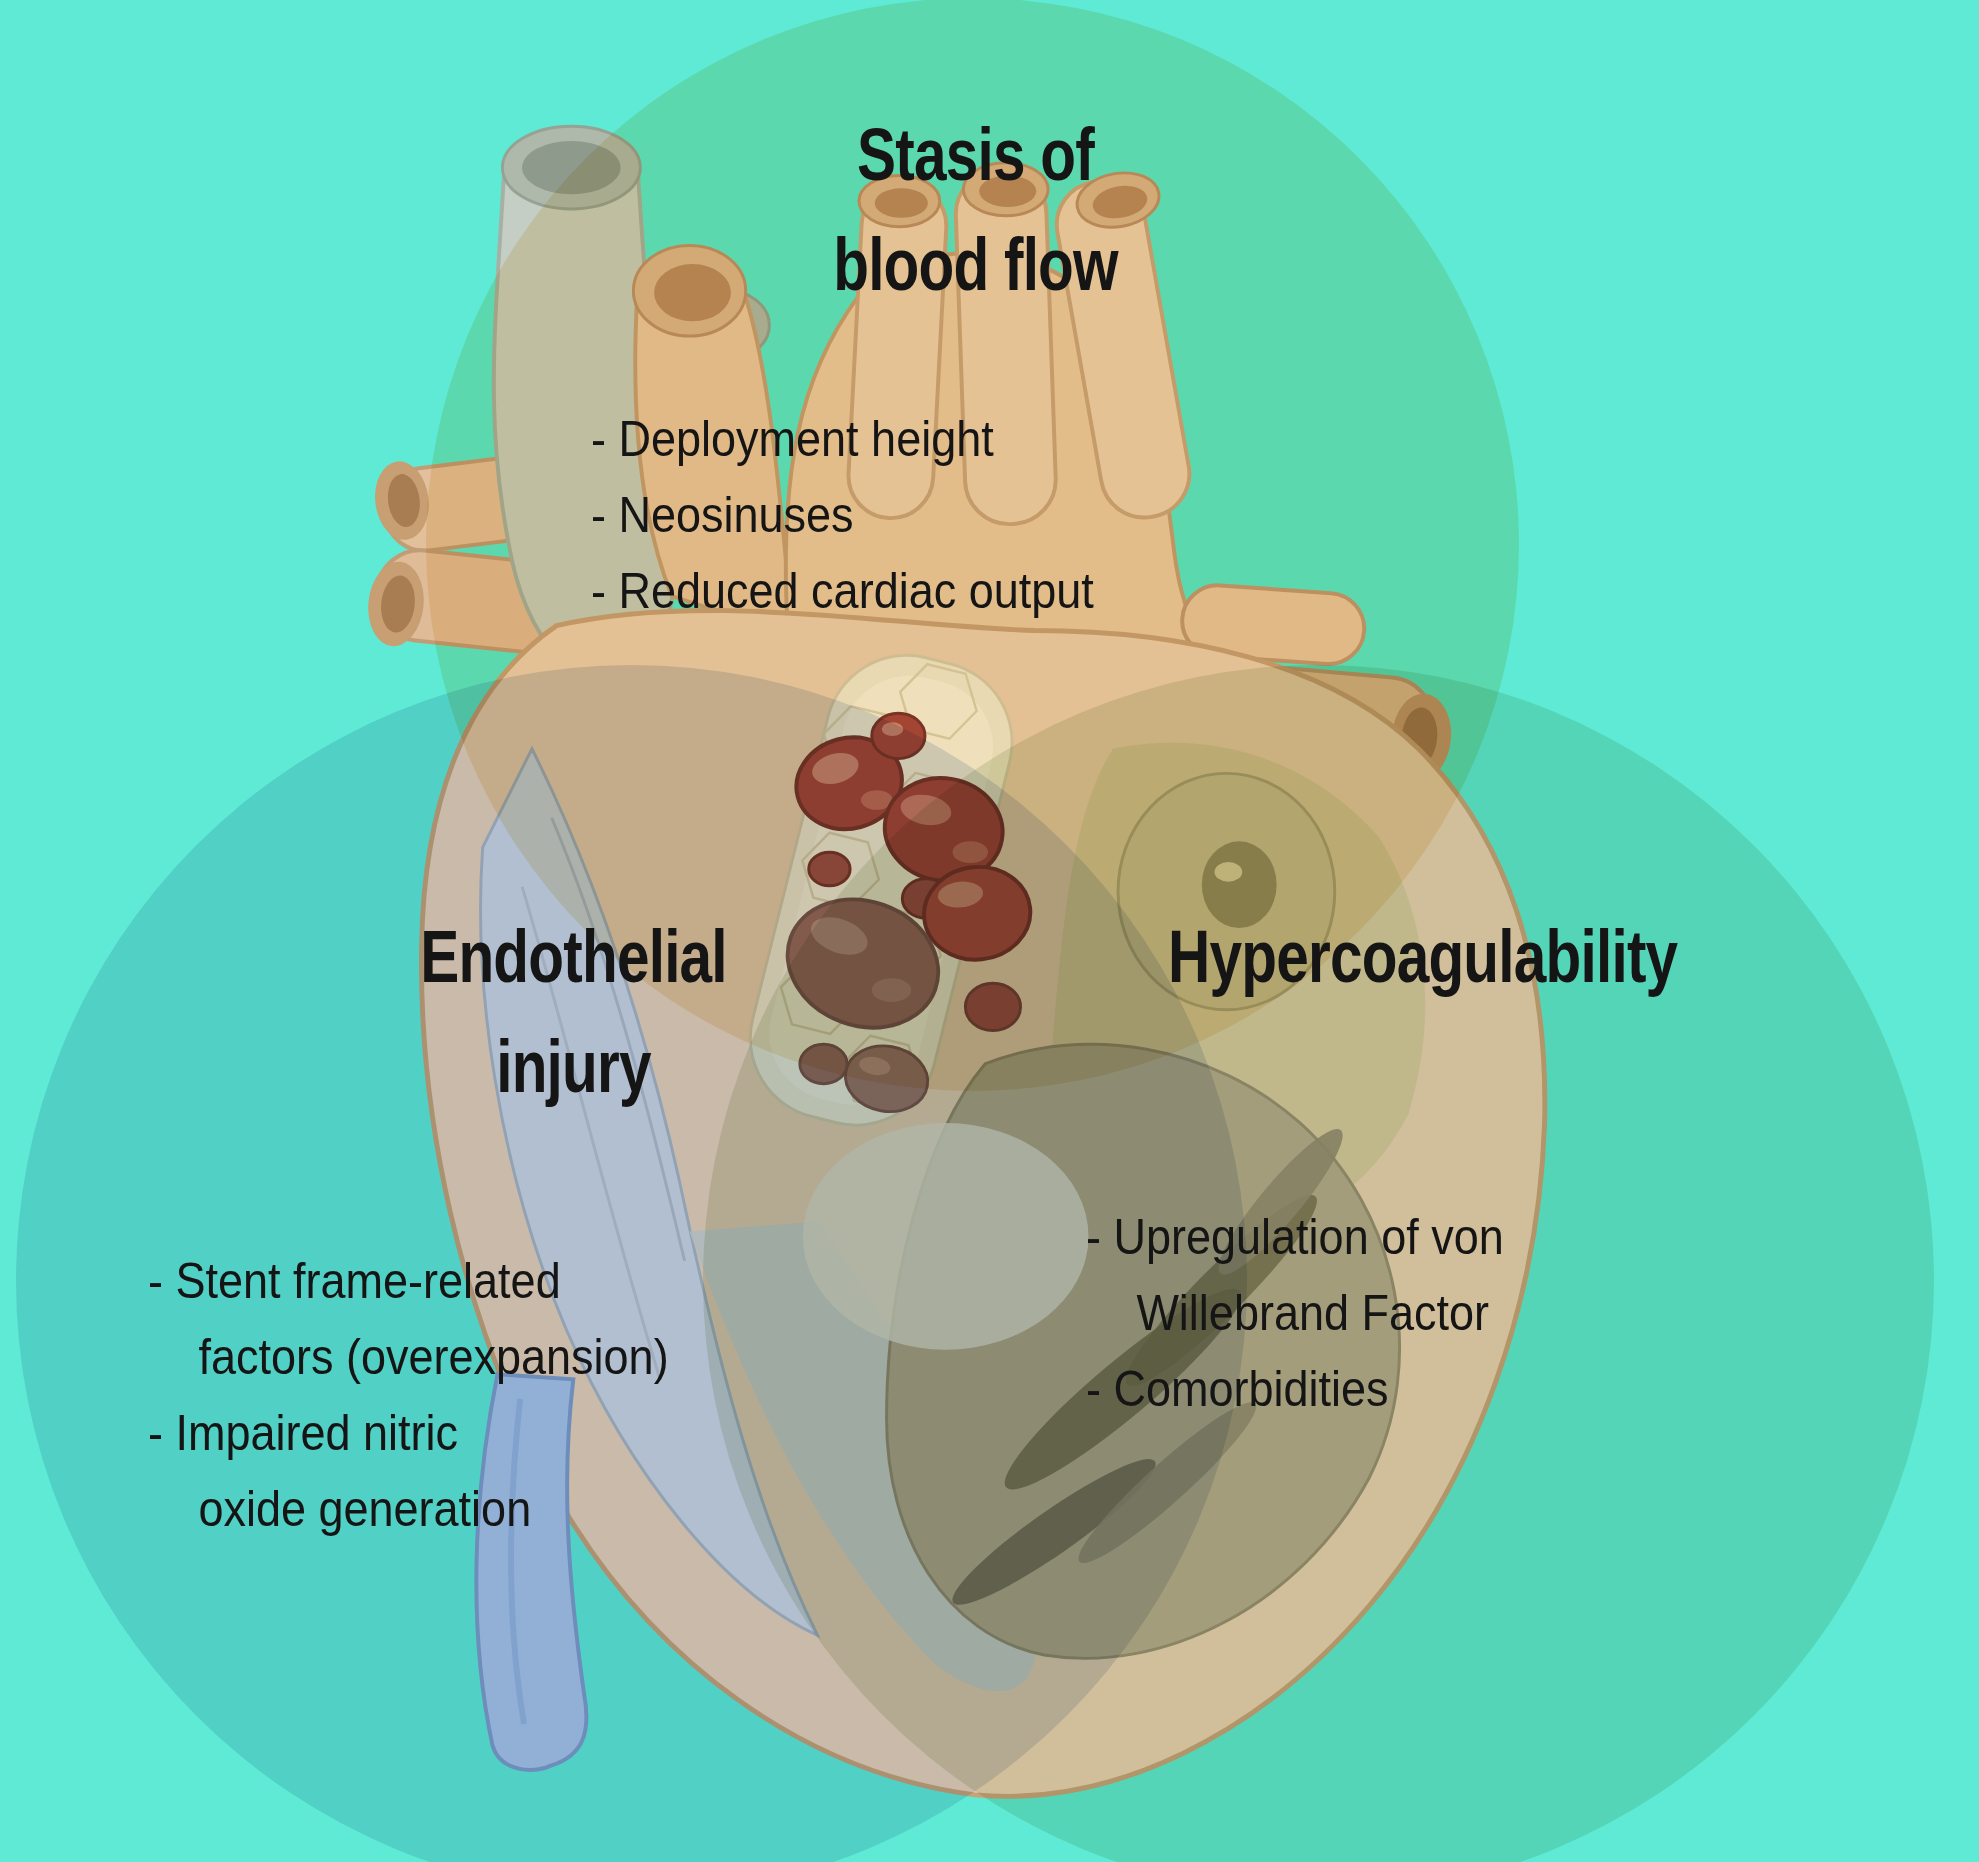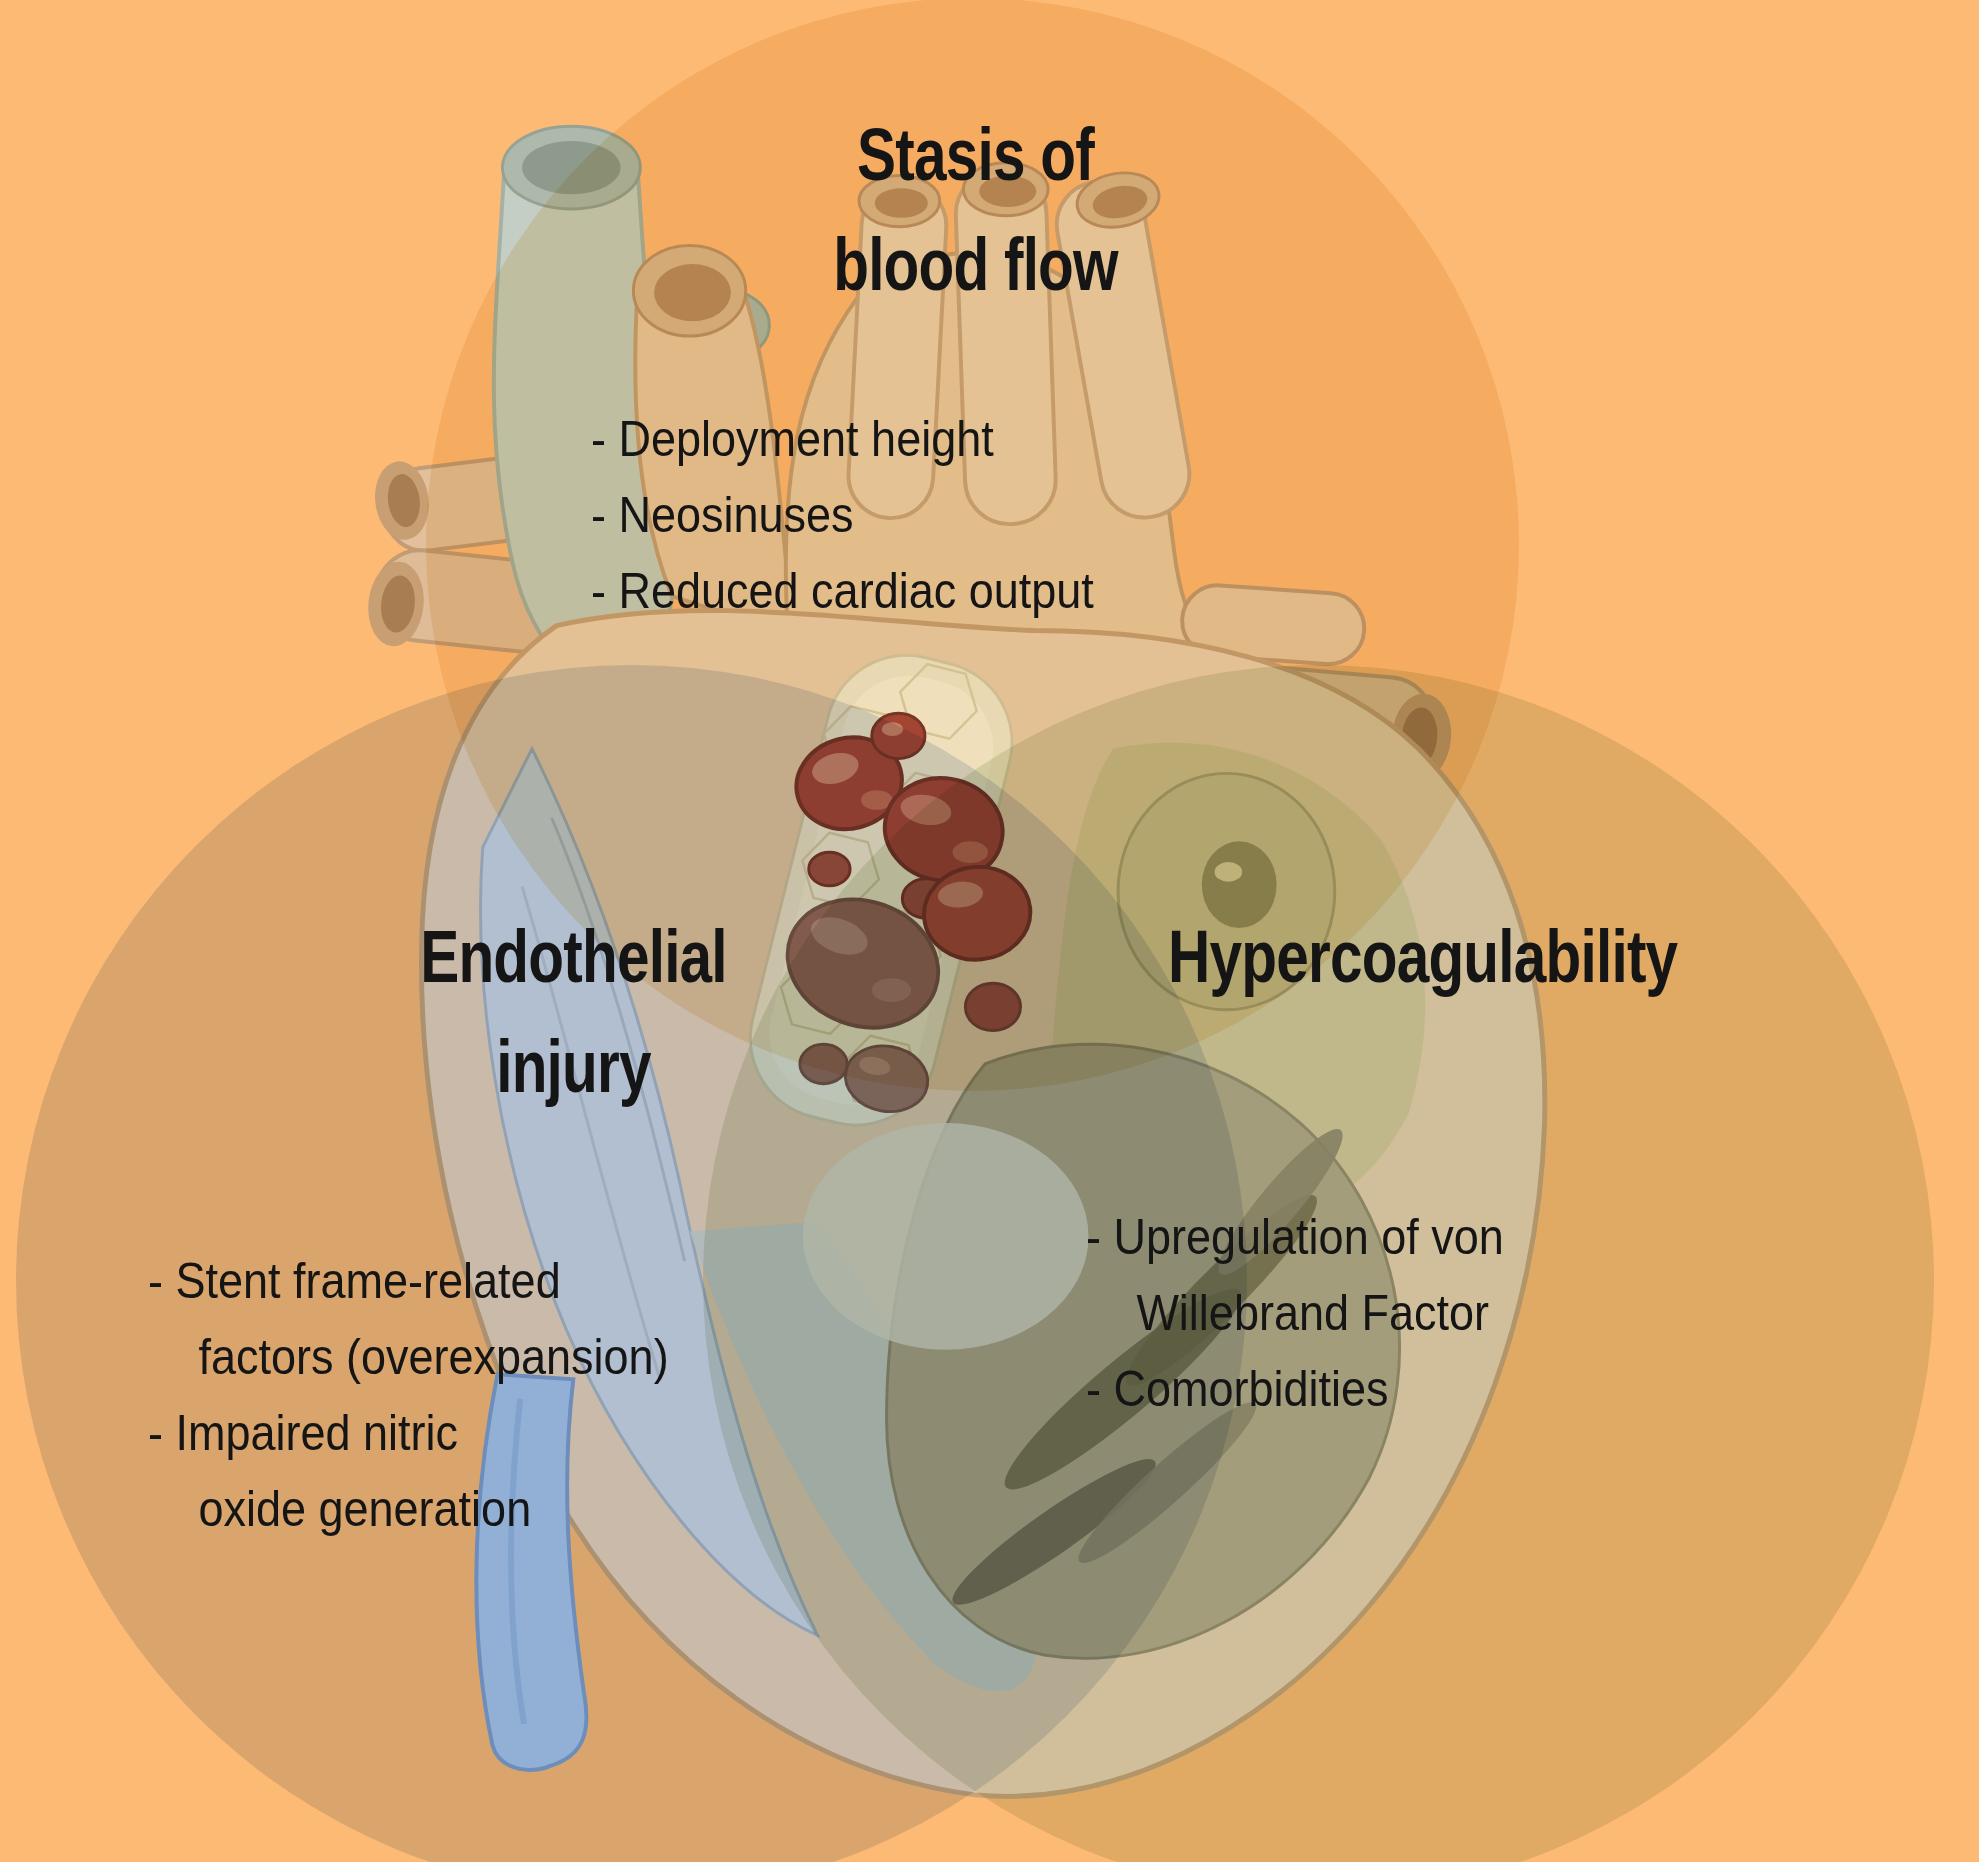--- a/index.html
+++ b/index.html
@@ -1,20 +1,20 @@
 <!DOCTYPE html>
 <html><head>
 <meta charset="utf-8">
 <style>
   html,body{margin:0;padding:0;background:#ffffff;}
   .stage{
     position:relative;
     width:1979px;height:1863px;
     overflow:hidden;
-    background:#fdba74;
+    background:#5eead4;
     font-family:"Liberation Sans", sans-serif;
     color:#151515;
   }
   .heart-svg{position:absolute;left:0;top:0;width:1979px;height:1863px;}
   .venn-circle{position:absolute;border-radius:50%;mix-blend-mode:multiply;}
   #c-top  {left:426px;top:-2px;width:1093px;height:1093px;}
   #c-left {left:15.8px;top:665px;width:1231px;height:1231px;}
   #c-right{left:703px;top:665px;width:1231px;height:1231px;}
 
   .v-title{

